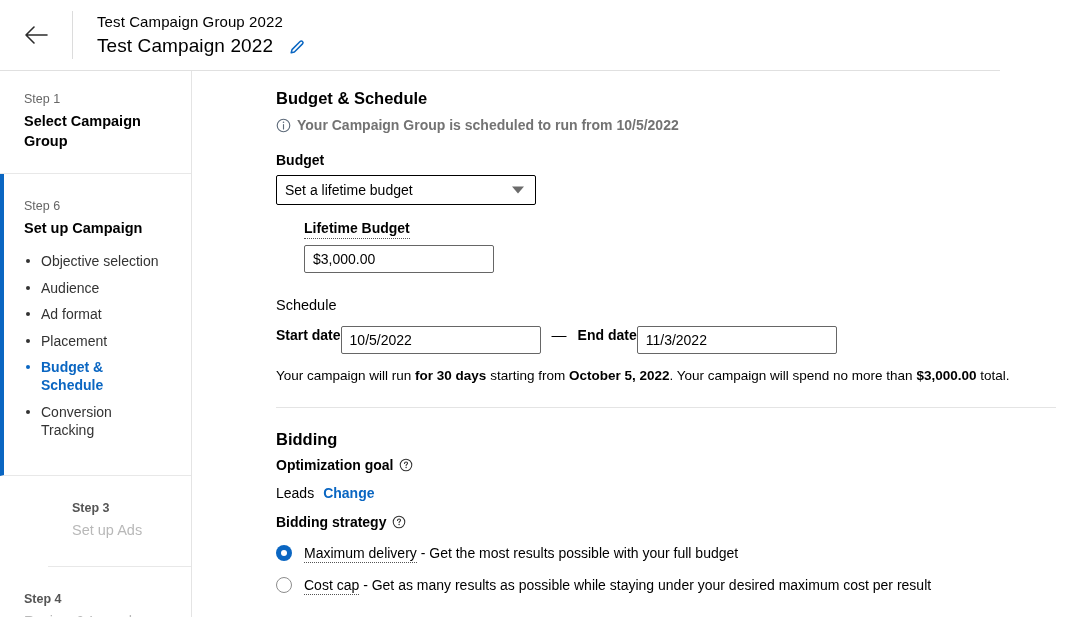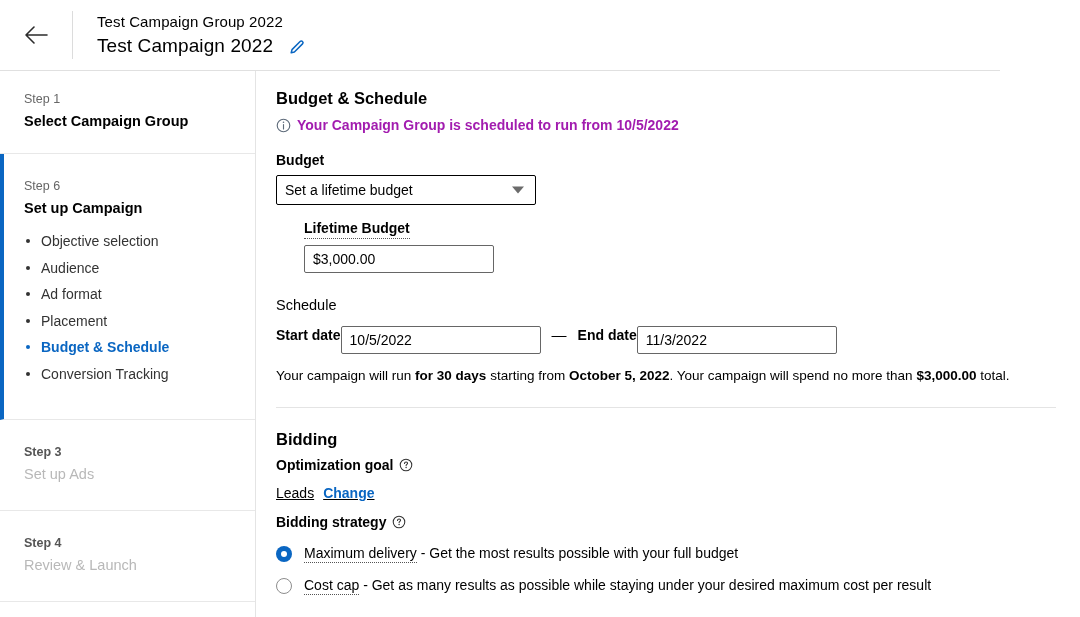--- a/index.html
+++ b/index.html
@@ -61,21 +61,21 @@
     font-weight: 400;
     color: #000000;
     letter-spacing: 0.1px;
   }
   .edit-icon { cursor: pointer; display: flex; align-items: center; }
 
   
   .sidebar {
     position: absolute;
     top: 71px; left: 0;
-    width: 256px;
+    width: 192px;
     height: 546px;
     background: #ffffff;
     border-right: 1px solid #e4e4e4;
     overflow: hidden;
   }
   .step-section {
     position: relative;
     padding: 20px 24px 22px 24px;
     border-bottom: 1px solid #e8e8e8;
   }
@@ -151,21 +151,21 @@
     font-weight: bold;
     color: #000000;
     margin: 0 0 6px 0;
   }
   .info-line {
     display: flex;
     align-items: center;
     gap: 6px;
     font-size: 14px;
     line-height: 20px;
-    color: #a21caf;
+    color: #737373;
     margin-bottom: 16px;
     font-weight: bold;
   }
   .info-line .info-ico { flex: none; display: flex; align-items: center; }
 
   .field-label {
     font-size: 14px;
     line-height: 18px;
     font-weight: bold;
     color: #000000;
@@ -266,32 +266,31 @@
     color: #000000;
   }
   .help-ico { display: flex; align-items: center; cursor: pointer; }
   .goal-row {
     display: flex;
     align-items: center;
     gap: 9px;
     margin: 10px 0 0 0;
     font-size: 14px;
     line-height: 18px;
-    text-decoration: underline;
   }
   .link {
     color: #0a66c2;
     font-weight: bold;
     cursor: pointer;
     text-decoration: none;
   }
   .radio-group { margin-top: 12px; }
   .radio-row {
     display: flex;
-    align-items: center;
+    align-items: flex-start;
     gap: 12px;
     margin-bottom: 12px;
     font-size: 14px;
     line-height: 20px;
     cursor: pointer;
   }
   .radio {
     flex: none;
     width: 16px; height: 16px;
     border-radius: 50%;
@@ -362,21 +361,21 @@
         <li>Objective selection</li>
         <li>Audience</li>
         <li>Ad format</li>
         <li>Placement</li>
         <li class="current">Budget &amp; Schedule</li>
         <li>Conversion Tracking</li>
       </ul>
     </div>
   </div>
 
-  <div class="step-section" style="padding-top:24px;padding-bottom:26px;">
+  <div class="step-section" style="padding-top:24px;padding-bottom:26px;margin-left:48px;">
     <div class="step-pad">
       <div class="step-num disabled">Step 3</div>
       <div class="step-name disabled">Set up Ads</div>
     </div>
   </div>
 
   <div class="step-section" style="padding-top:24px;padding-bottom:26px;">
     <div class="step-pad">
       <div class="step-num disabled">Step 4</div>
       <div class="step-name disabled">Review &amp; Launch</div>

